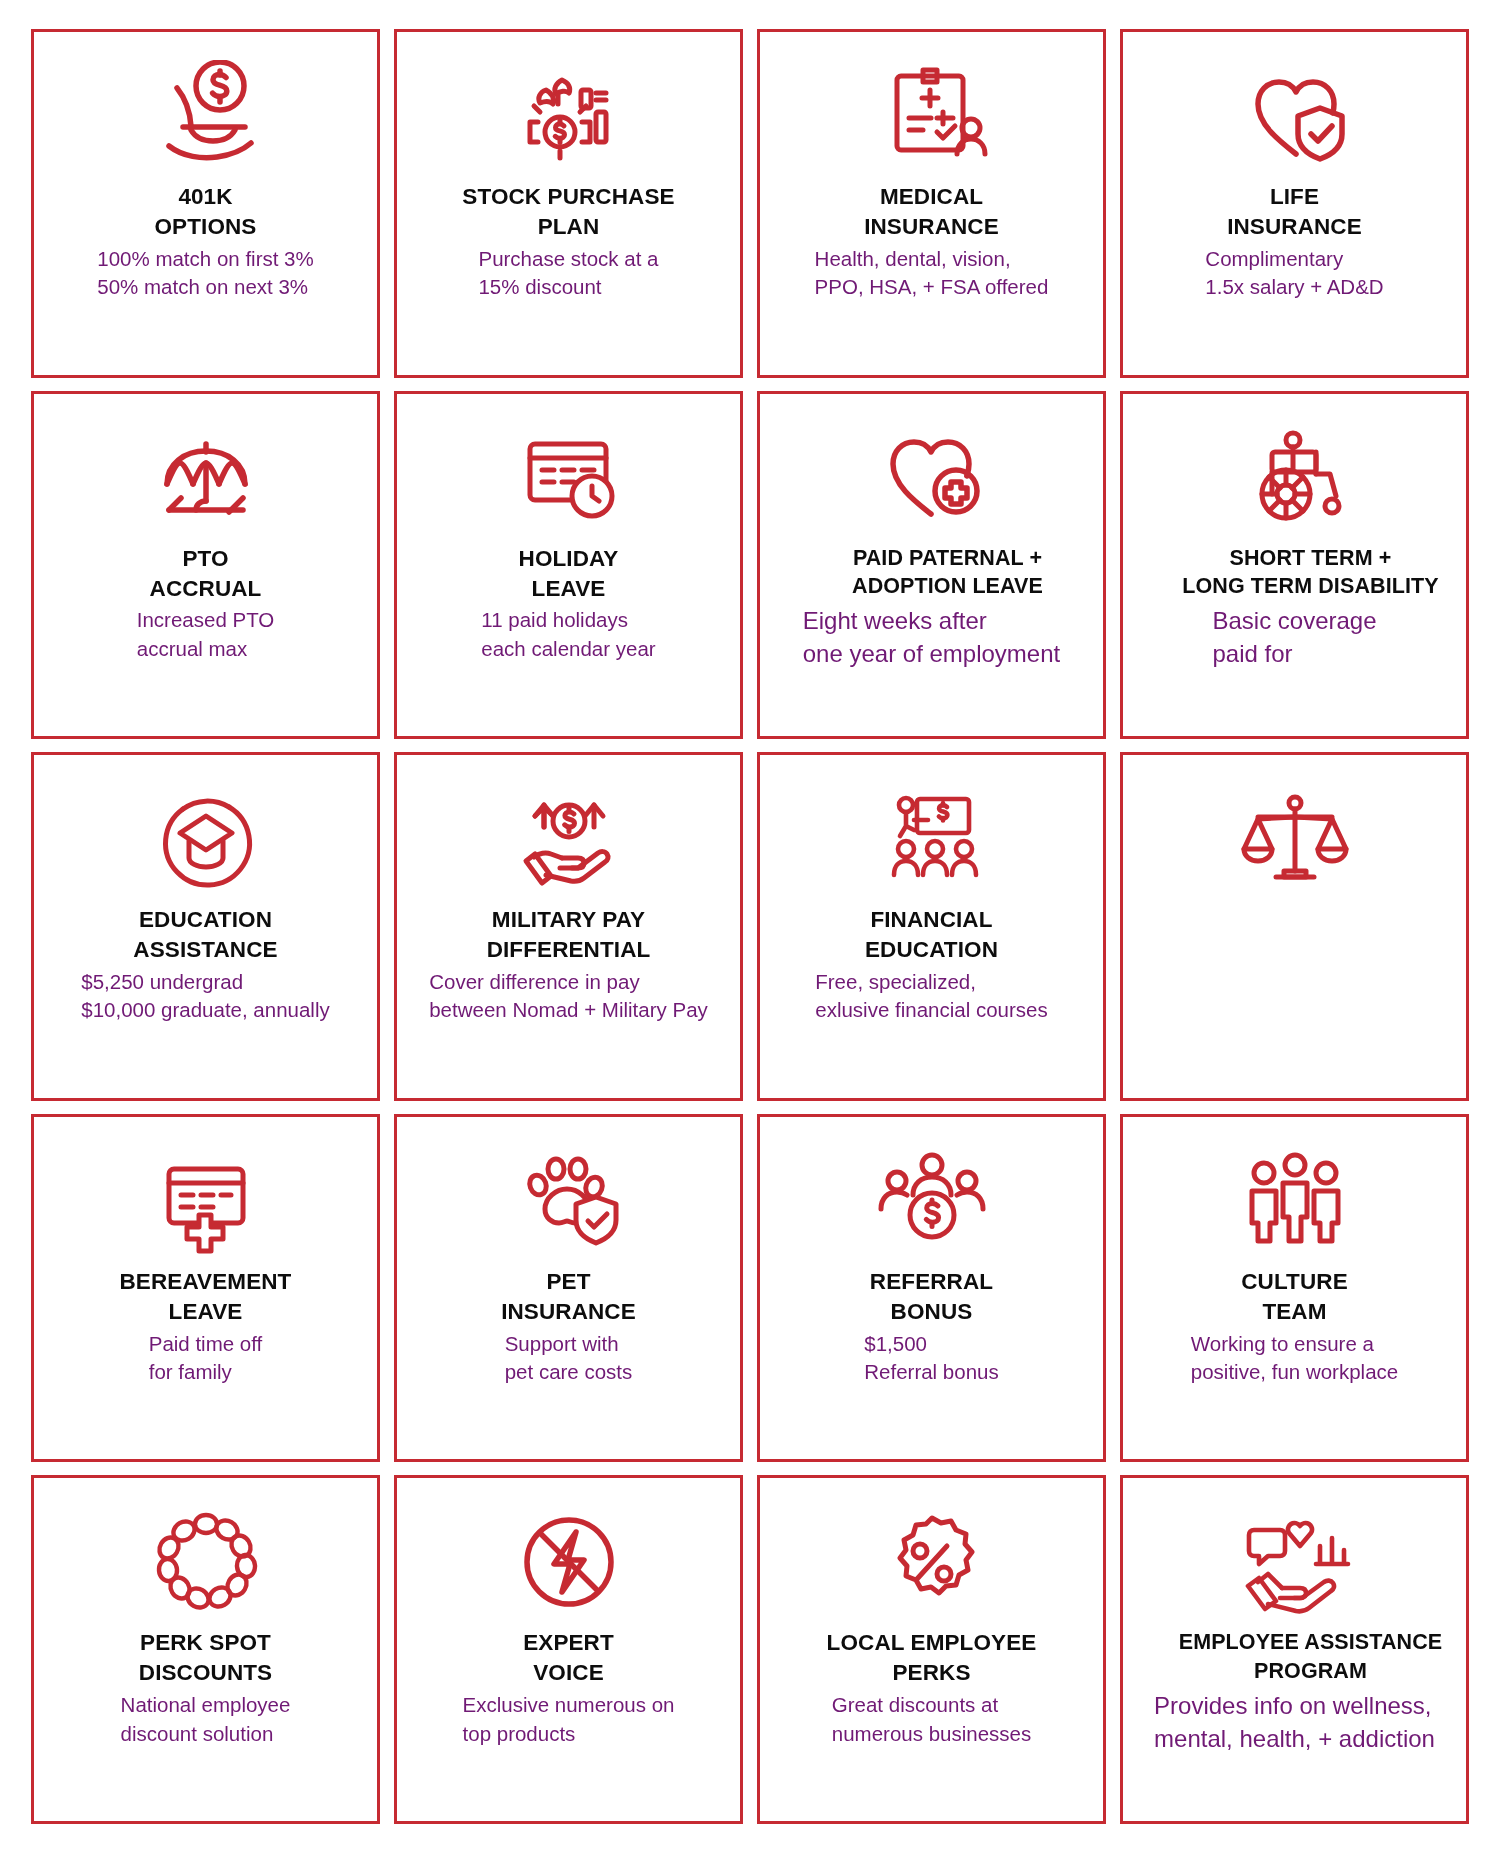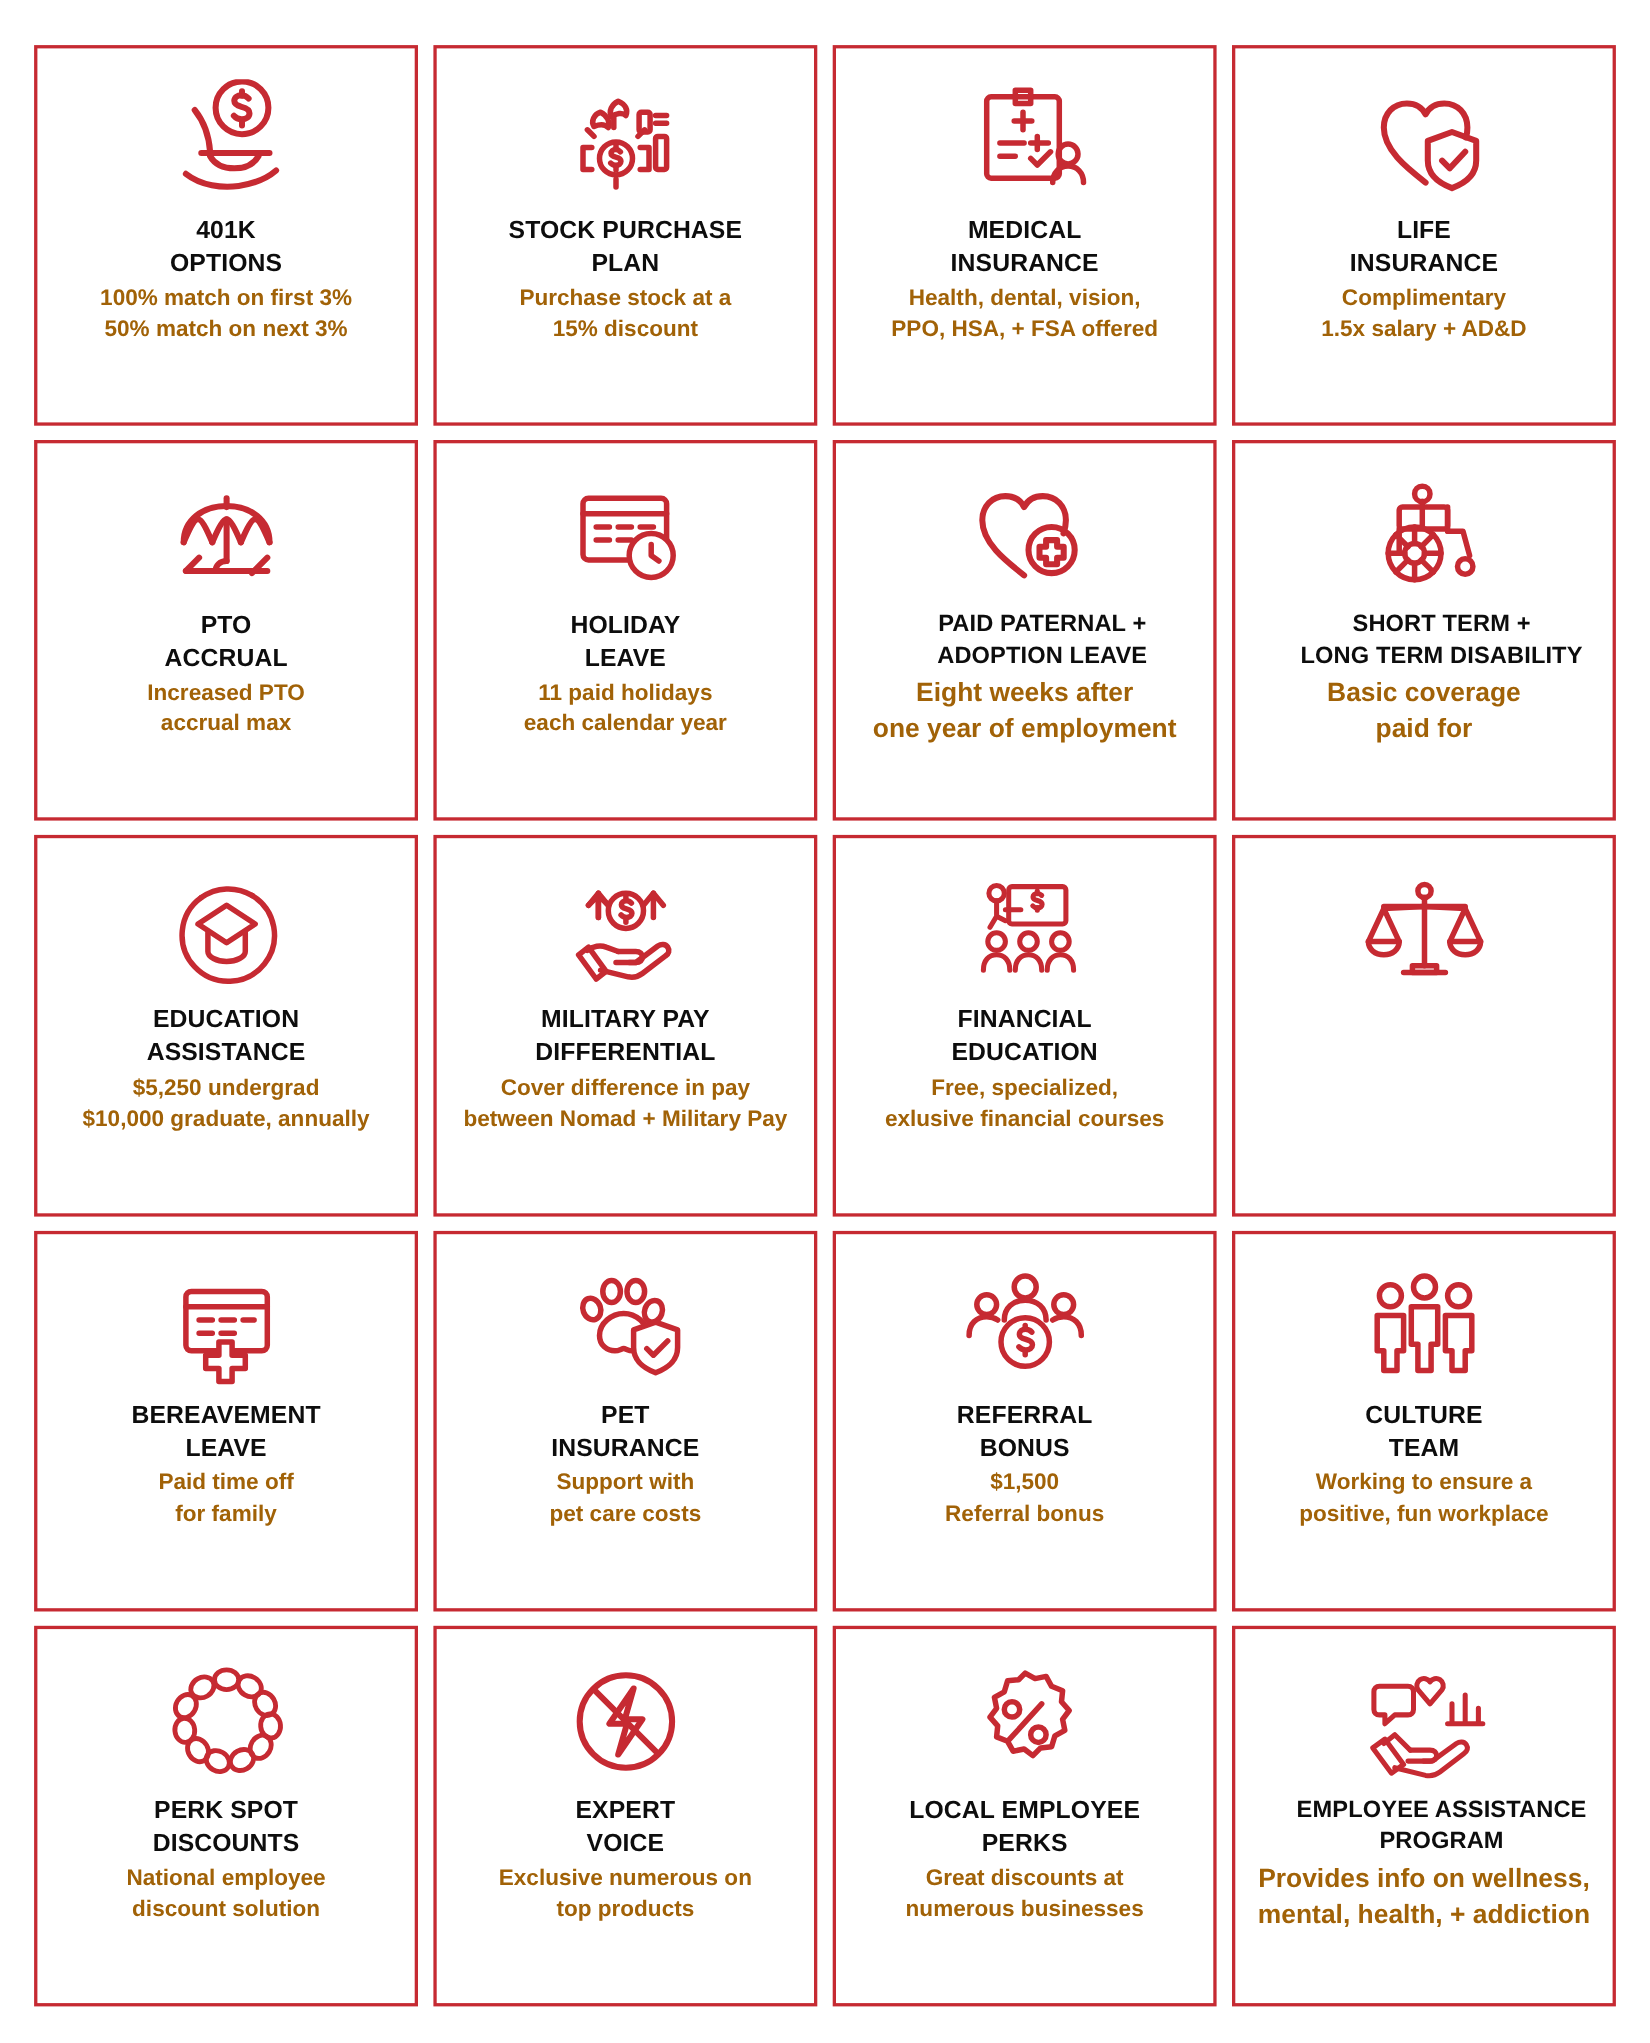--- a/index.html
+++ b/index.html
@@ -10,21 +10,21 @@
   body {
     width: 1500px;
     height: 1857px;
     font-family: "Liberation Sans", sans-serif;
     -webkit-font-smoothing: antialiased;
   }
   .benefits-grid {
     box-sizing: border-box;
     width: 1500px;
     height: 1857px;
-    padding: 41px 31px 33px 31px;
+    padding: 29px 31px 33px 31px;
     display: grid;
     grid-template-columns: repeat(4, 1fr);
     grid-template-rows: repeat(5, 1fr);
     column-gap: 14px;
     row-gap: 13px;
   }
   .card {
     border: 3px solid #c62a32;
     background: #ffffff;
     box-sizing: border-box;
@@ -61,25 +61,25 @@
     letter-spacing: 0.1px;
     line-height: 1.33;
     color: #0d0d0d;
     text-align: center;
     text-transform: uppercase;
     margin: 0 0 3px 0;
     white-space: pre-line;
   }
   .card-desc {
     font-family: "Liberation Sans", sans-serif;
-    font-weight: bold;
+    font-weight: normal;
     font-size: 20.5px;
     line-height: 1.38;
-    color: #a16207;
-    text-align: center;
+    color: #701a75;
+    text-align: left;
     margin: 0;
     white-space: pre-line;
   }
   
   .card.long-title .card-title { font-size: 21.5px; margin-left: 32px; }
   .card.long-title .card-desc { font-size: 24px; }
 </style>
 </head>
 <body>
 

